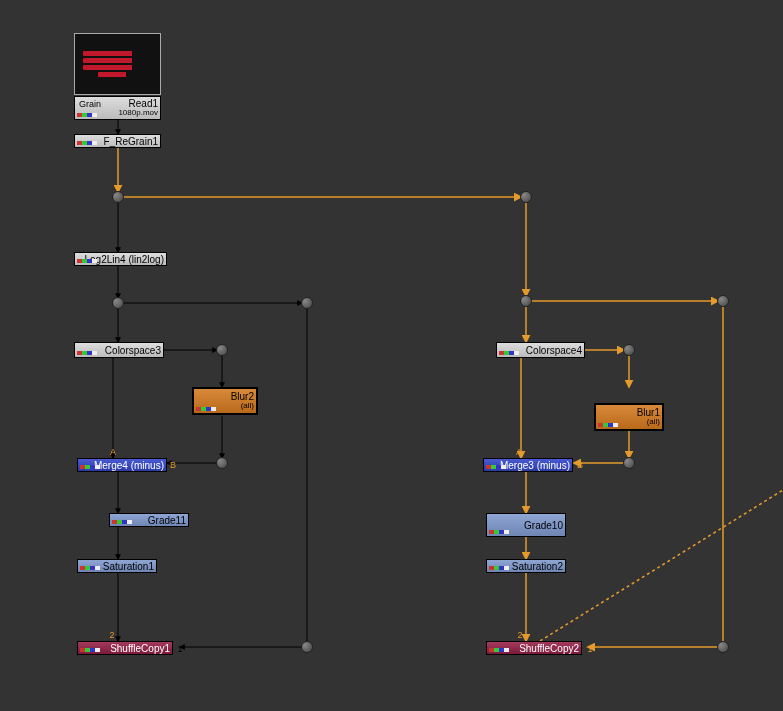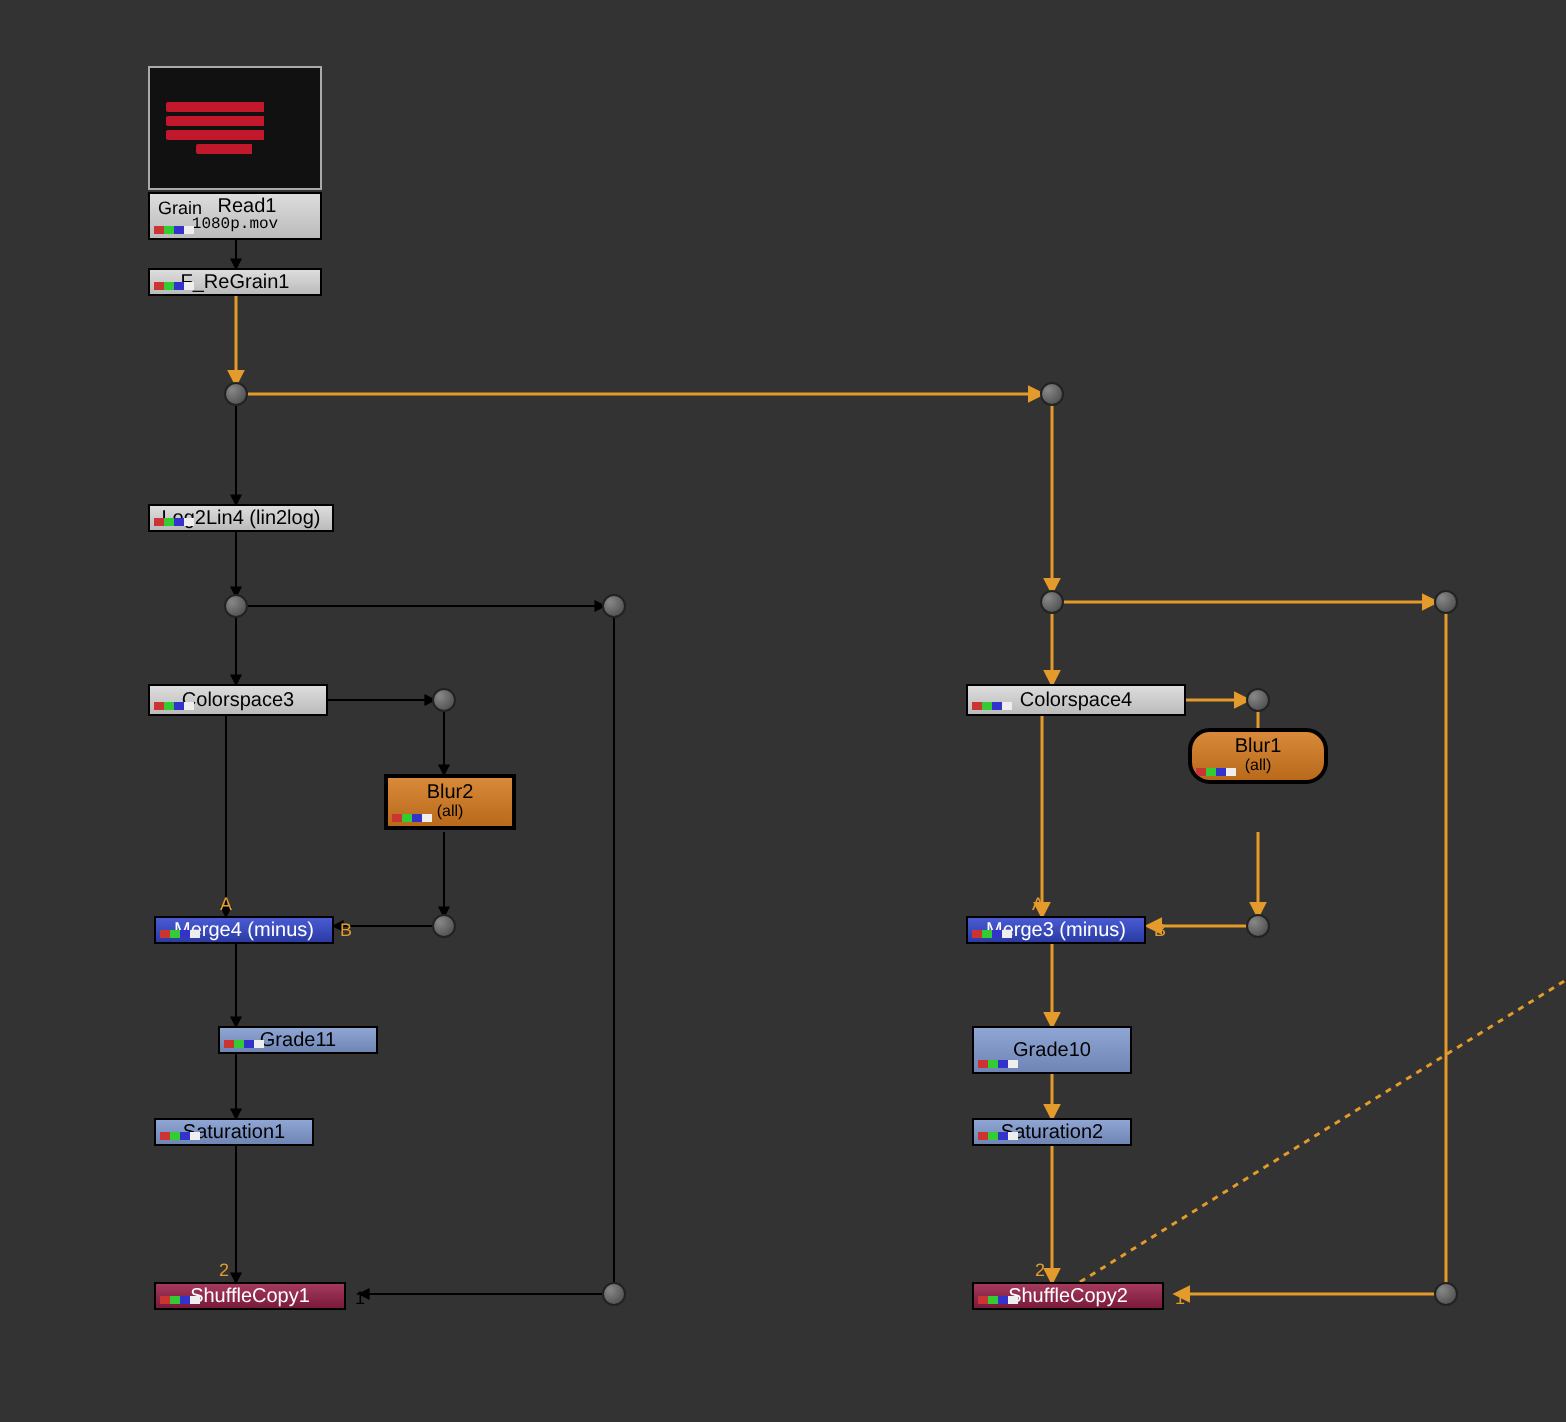--- a/index.html
+++ b/index.html
@@ -20,21 +20,21 @@
     width: 783px;
     height: 711px;
     pointer-events: none;
   }
   .node {
     position: absolute;
     border: 1px solid #000;
     color: #000;
     box-sizing: border-box;
     overflow: hidden;
-    text-align: center;
+    text-align: right;
     line-height: 1.1;
     display: flex;
     flex-direction: column;
     justify-content: center;
     cursor: move;
   }
   .node-inner {
     padding: 0 2px;
     white-space: nowrap;
   }
@@ -169,21 +169,21 @@
   <div class="tline"></div>
   <div class="tline"></div>
   <div class="tline short"></div>
 </div>
 
 <div class="node" style="left:74px; top:96px; width:87px; height:24px; background:linear-gradient(#ddd,#bbb);">
   <span class="node-inner">
     <span style="position:absolute; left:4px; top:3px; font-size:9px;">Grain</span>
     <span style="display:inline-block; margin-left:12px;">Read1</span>
   </span>
-  <span class="node-inner" style="font-size:8px;font-family:Liberation Mono, monospace;">1080p.mov</span>
+  <span class="node-inner" style="font-size:8px;">1080p.mov</span>
   <div class="rgba-chip">
       <span class="c-r"></span>
       <span class="c-g"></span>
       <span class="c-b"></span>
       <span class="c-a"></span>
     </div>
 </div>
 
 <div class="node" style="left:74px; top:134px; width:87px; height:14px; background:linear-gradient(#ddd,#bbb);">
   <span class="node-inner">F_ReGrain1</span>
@@ -259,31 +259,31 @@
 <div class="node" style="left:77px; top:641px; width:96px; height:14px; background:linear-gradient(#a43a5c,#7a1a3c); color:#fff;">
   <span class="node-inner">ShuffleCopy1</span>
   <div class="rgba-chip">
       <span class="c-r"></span>
       <span class="c-g"></span>
       <span class="c-b"></span>
       <span class="c-a"></span>
     </div>
 </div>
 
-<div class="node" style="left:483px; top:342px; width:110px; height:16px; background:linear-gradient(#ddd,#bbb);">
+<div class="node" style="left:496px; top:342px; width:89px; height:16px; background:linear-gradient(#ddd,#bbb);">
   <span class="node-inner">Colorspace4</span>
   <div class="rgba-chip">
       <span class="c-r"></span>
       <span class="c-g"></span>
       <span class="c-b"></span>
       <span class="c-a"></span>
     </div>
 </div>
 
-<div class="node" style="left:594px; top:364px; width:70px; height:28px; background:linear-gradient(#d88a3a,#b86a1a); border-width:2px;border-radius:11px;">
+<div class="node" style="left:594px; top:403px; width:70px; height:28px; background:linear-gradient(#d88a3a,#b86a1a); border-width:2px;">
   <span class="node-inner">Blur1</span>
   <span class="node-inner" style="font-size:8px;">(all)</span>
   <div class="rgba-chip">
       <span class="c-r"></span>
       <span class="c-g"></span>
       <span class="c-b"></span>
       <span class="c-a"></span>
     </div>
 </div>
 

